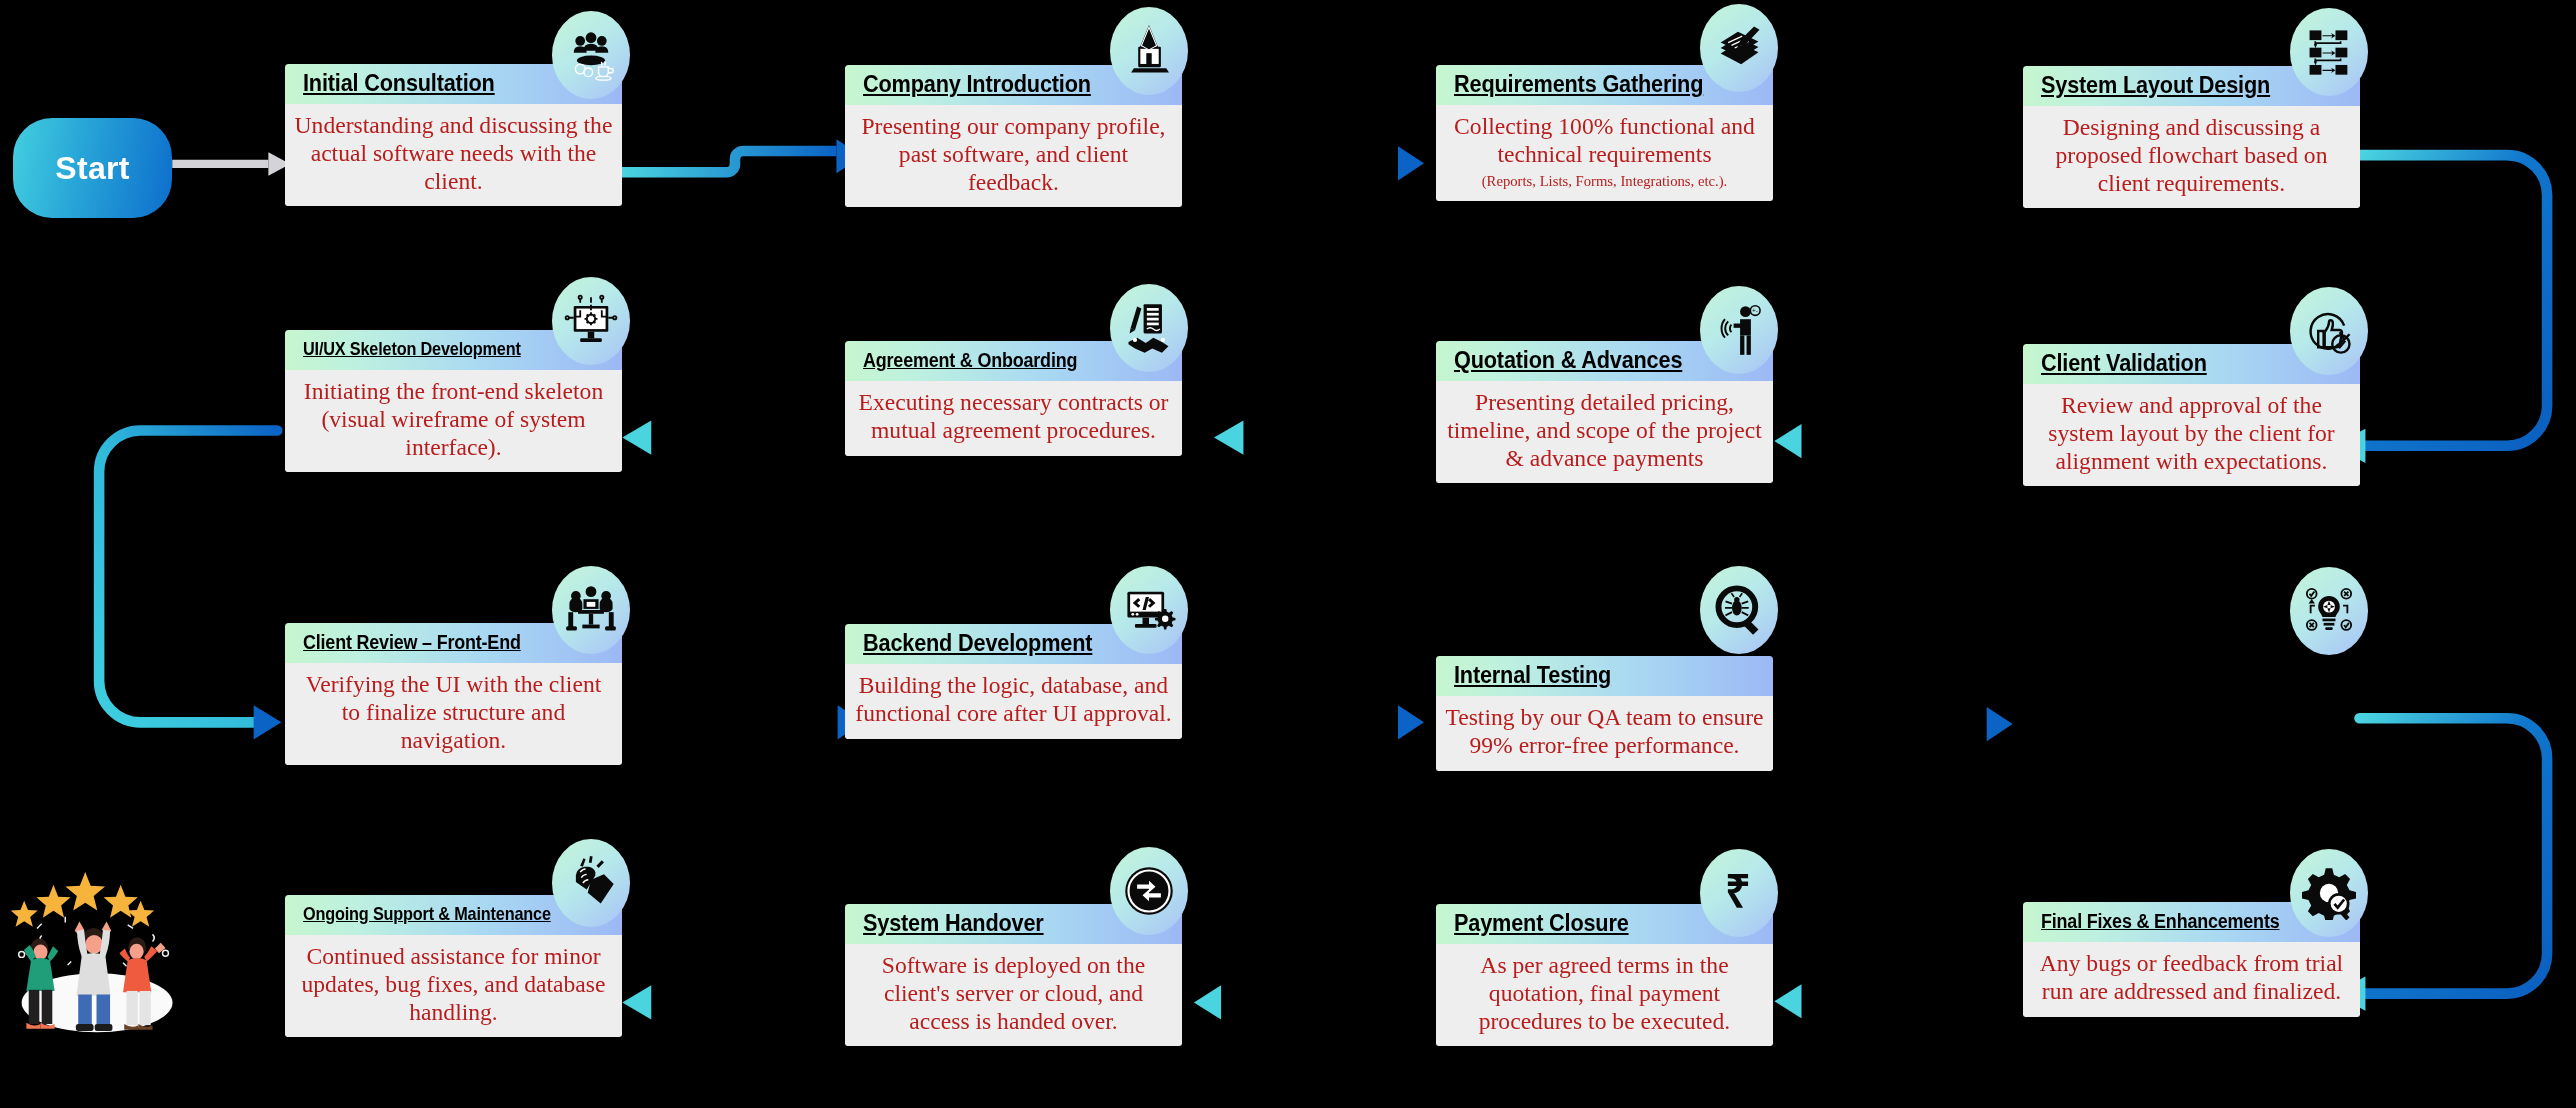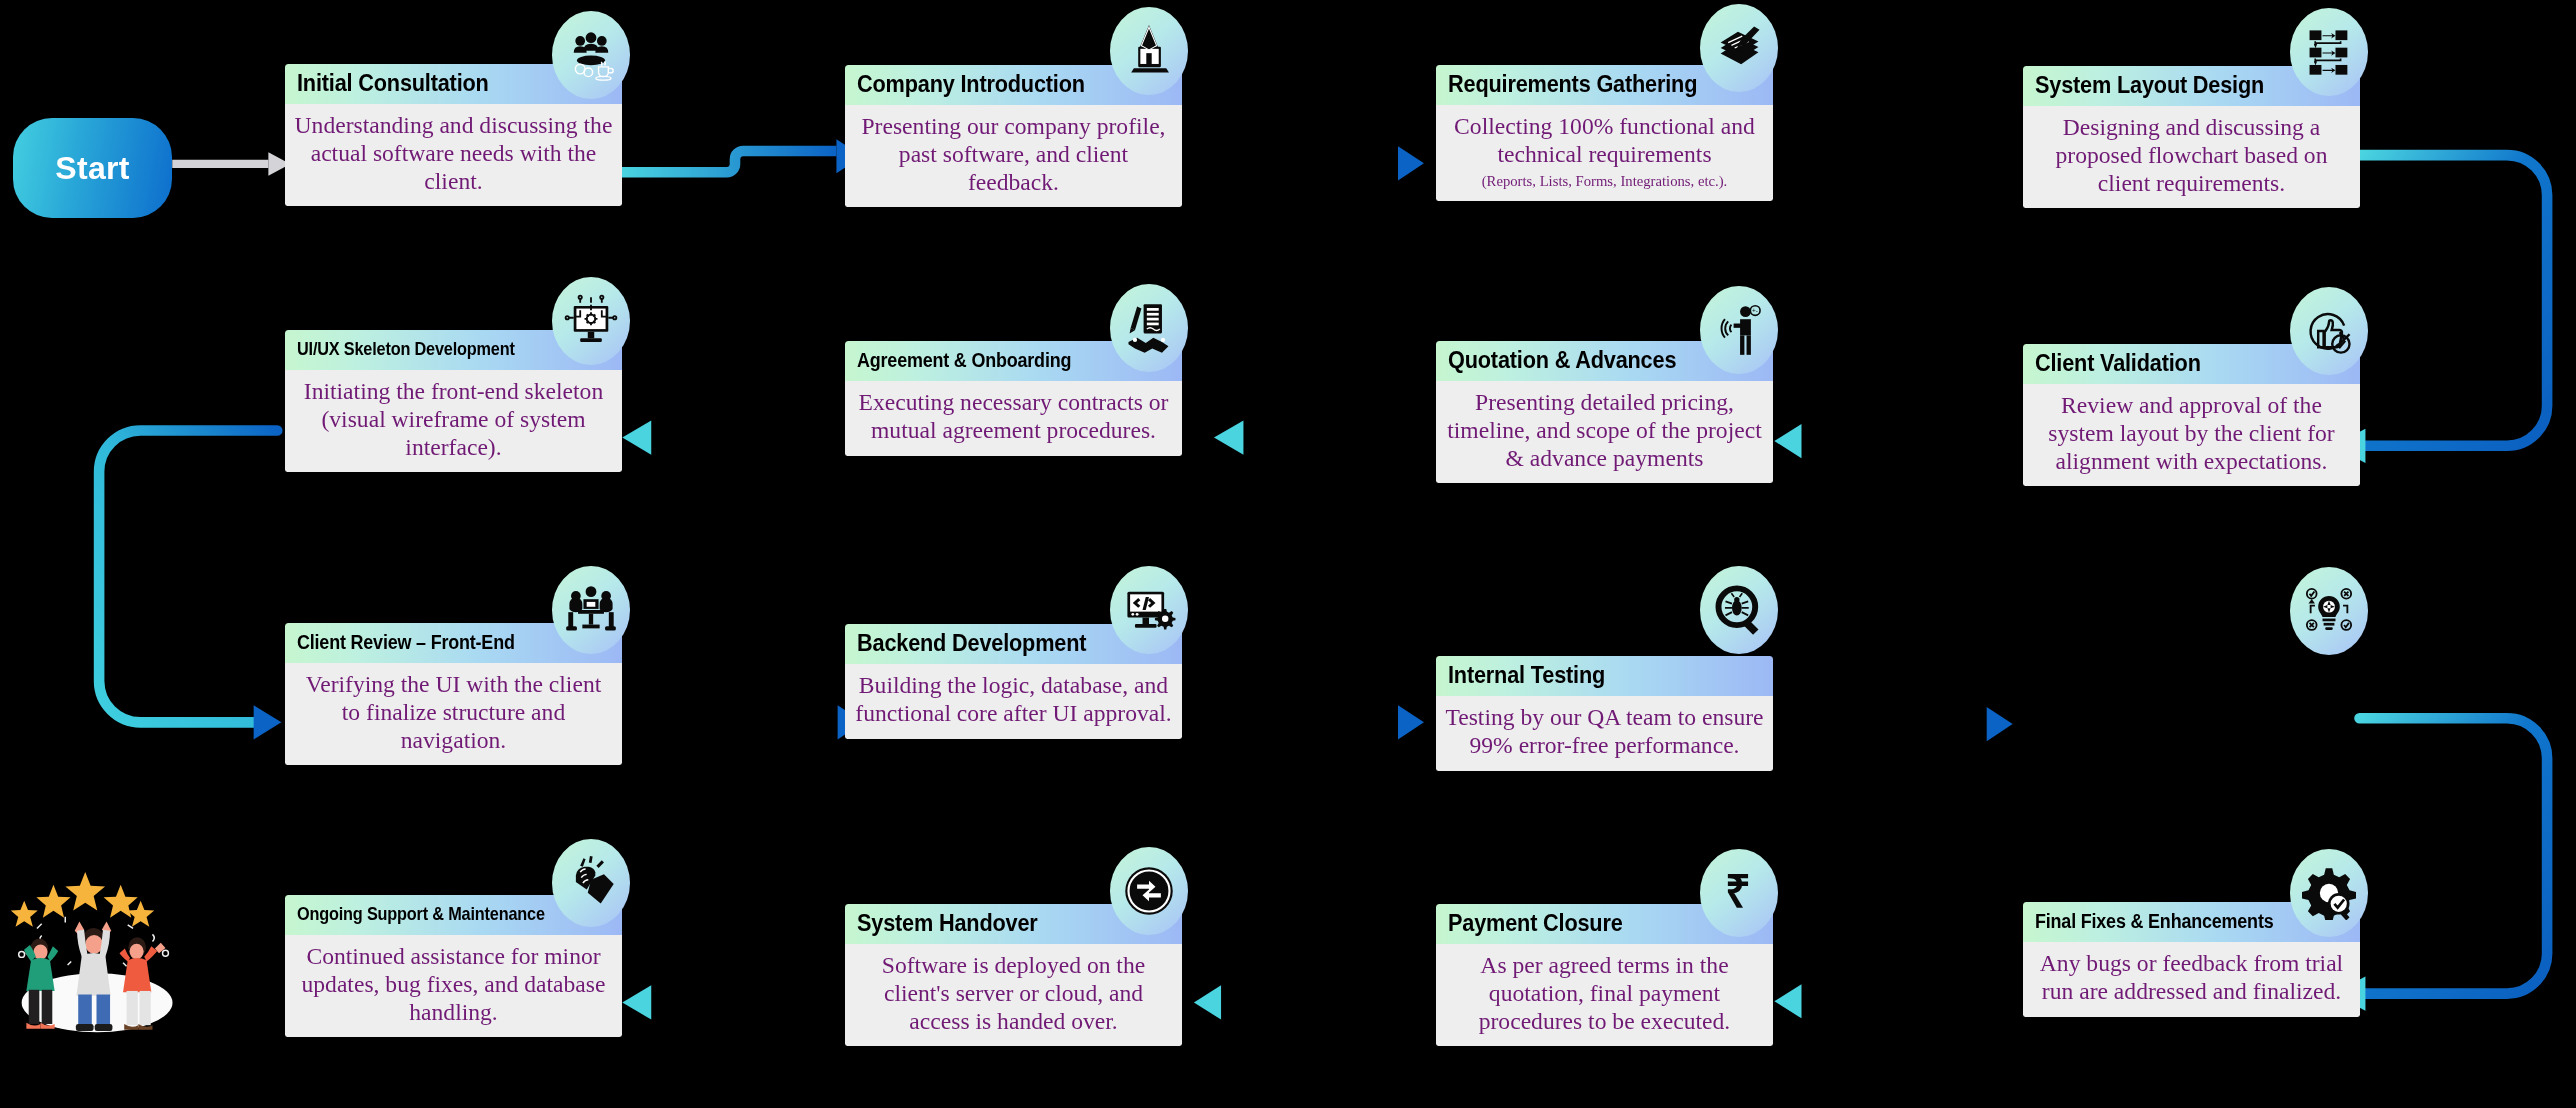--- a/index.html
+++ b/index.html
@@ -22,36 +22,36 @@
     color:#fff;font-size:32px;font-weight:700;letter-spacing:0.3px;
     font-family:"Liberation Sans",sans-serif;
   }
 
   
   .card{position:absolute;width:337px;}
   .card .hdr{
     position:relative;height:40px;
     background:linear-gradient(90deg,#c6f6cf 0%,#bdf0e0 22%,#a9d9f2 58%,#9cb8f5 100%);
     display:flex;align-items:center;
-    padding-left:12px;box-sizing:border-box;
-    border-top-left-radius:3.5px;border-top-right-radius:3.5px;
+    padding-left:18px;box-sizing:border-box;
+    border-top-left-radius:3.5px;border-top-right-radius:3.5px;text-decoration:underline;
   }
   .card .hdr .ttl{
     color:#000;font-weight:700;letter-spacing:-0.2px;white-space:nowrap;
     font-size:23.6px;line-height:1;
     transform:scaleX(.92);transform-origin:left center;
   }
   .card.t-sm .hdr .ttl{font-size:19.5px;}
   .card.t-xs .hdr .ttl{font-size:17.7px;}
   .card .body{
     background:#eeeeee;
     padding:8.3px 9.4px 10.6px 9.4px;box-sizing:border-box;
     text-align:center;
     font-family:"Liberation Serif",serif;
-    font-size:23.6px;line-height:1.18;color:#701a75;
+    font-size:23.6px;line-height:1.18;color:#b91c1c;
     border-bottom-left-radius:2.4px;border-bottom-right-radius:2.4px;
   }
   .card .body .sub{display:block;font-size:14.7px;margin-top:4px;}
 
   
   .bubble{
     position:absolute;width:78px;height:88px;border-radius:50%;
     background:linear-gradient(140deg,#c5f5d8 0%,#b6e9ea 45%,#a8c2f7 100%);
     display:flex;align-items:center;justify-content:center;
     z-index:7;

